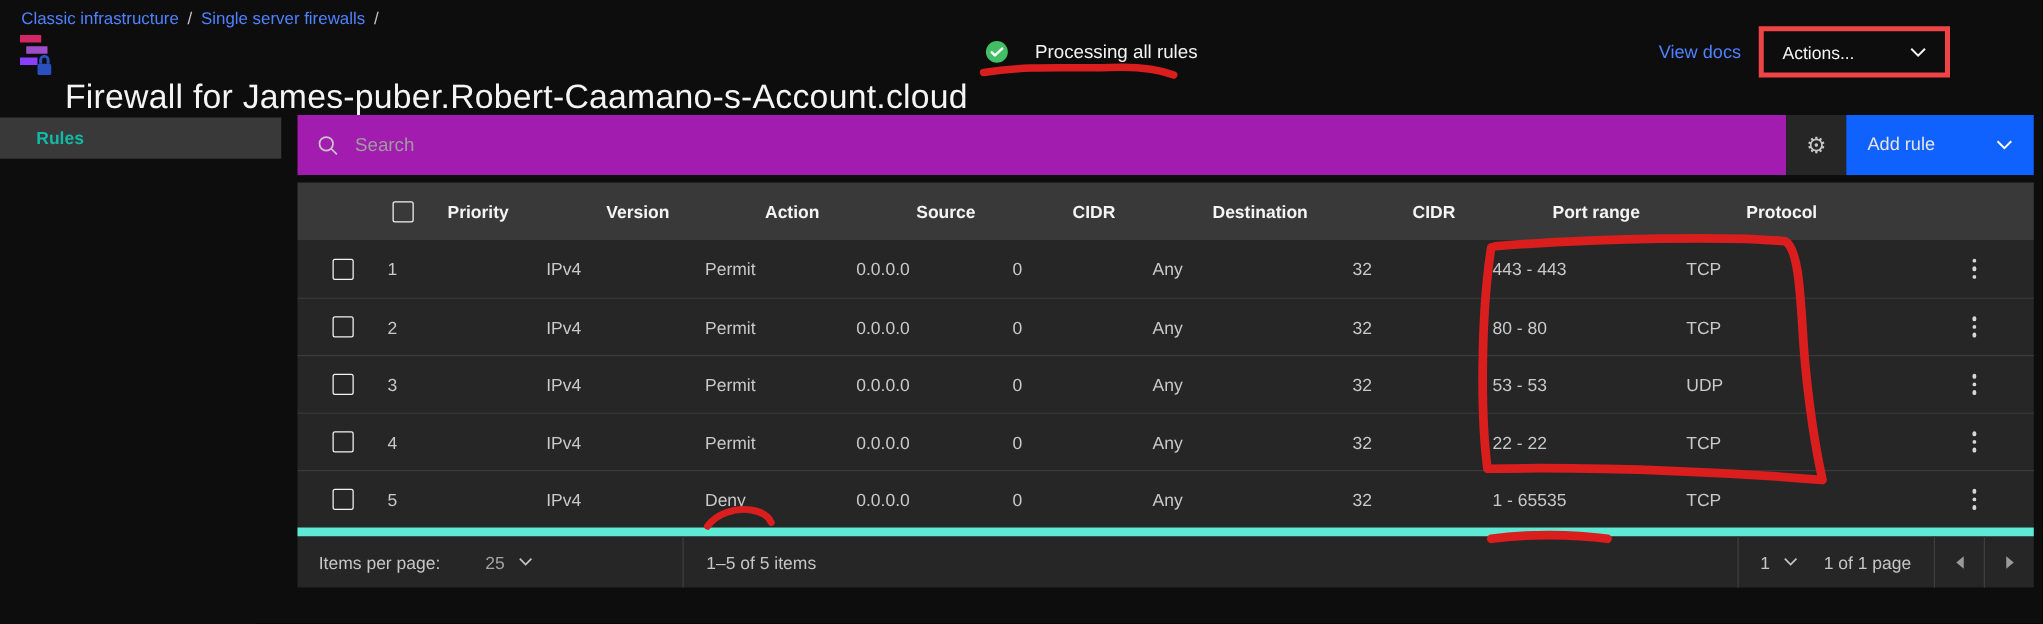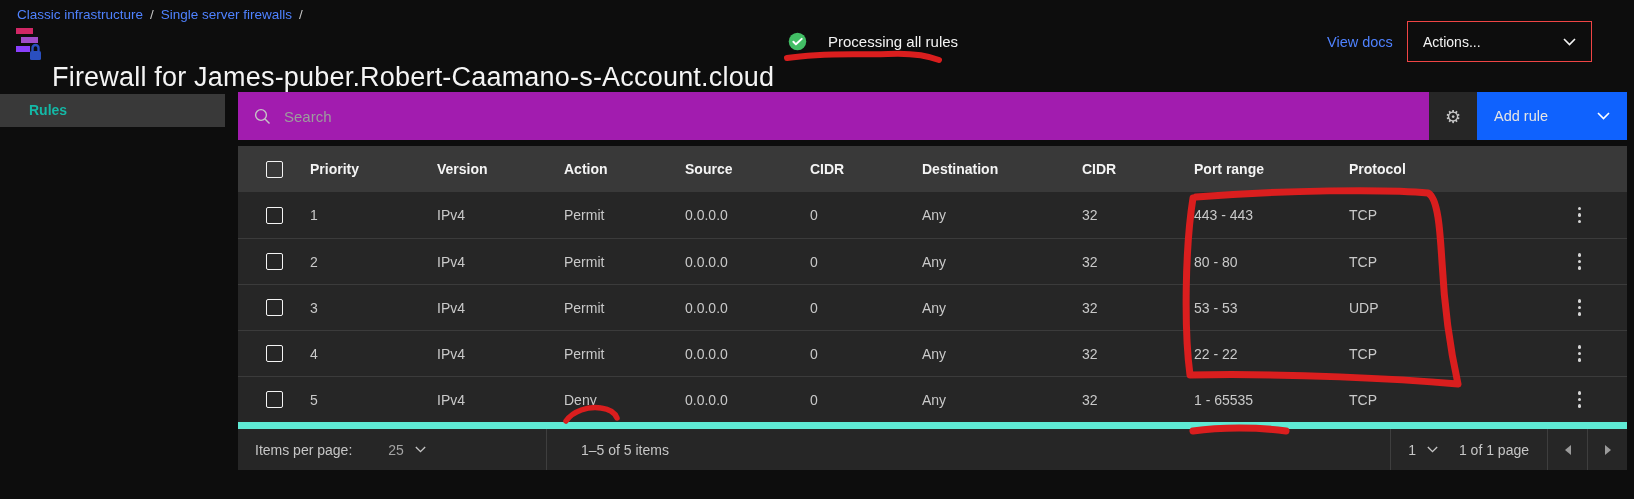--- a/index.html
+++ b/index.html
@@ -13,22 +13,22 @@
 
   
   .breadcrumb { position:absolute; left:17px; top:7px; font-size:13.5px; display:flex; gap:7px; align-items:center;justify-content:space-between; }
   .breadcrumb .crumb { color:#4f82ff; cursor:pointer; }
   .breadcrumb .sep { color:#c6c6c6; }
   .title-icon { position:absolute; left:13px; top:26px; width:32px; height:36px; }
   .page-title { position:absolute; left:52px; top:25px; font-size:27px; font-weight:400; color:#f4f4f4; letter-spacing:.2px;margin-top:37px; }
   .status { position:absolute; left:788px; top:32px; display:flex; align-items:center; gap:9px; }
   .status .txt { font-size:15px; color:#f4f4f4;margin-left:12px; }
   .view-docs { position:absolute; left:1327px; top:34px; font-size:14.5px; color:#4f82ff; cursor:pointer; }
-  .actions-box { position:absolute; left:1407px; top:21px; width:185px; height:41px;
-    border:1px solid #ef4444; display:flex; align-items:center; justify-content:space-between;
+  .actions-box { position:absolute; left:1407px; top:21px; width:153px; height:41px;
+    border:4px solid #ef4444; display:flex; align-items:center; justify-content:space-between;
     padding:0 15px; color:#f4f4f4; font-size:14px; cursor:pointer; background:#0d0d0d; }
 
   
   .sidebar-item { position:absolute; left:0; top:94px; width:225px; height:33px; background:#393939;
     color:#14b8a6; font-size:14px; font-weight:700; line-height:33px; padding-left:29px; cursor:pointer; }
 
   
   .content { position:absolute; left:238px; top:92px; width:1389px; }
   .toolbar { display:flex; height:48px; }
   .searchwrap { flex:1; background:#a21caf; display:flex; align-items:center; padding-left:16px; gap:13px; }
@@ -40,38 +40,38 @@
   .add-rule { width:150px; background:#0f62fe; color:#e5e5e5; display:flex; align-items:center;
     justify-content:space-between; padding:0 17px; font-size:14.5px; cursor:pointer; }
 
   
   .tbl { margin-top:6px; }
   .thead, .trow {
     display:grid;
     grid-template-columns:72px 127px 127px 121px 125px 112px 160px 112px 155px 120px 1fr;
     align-items:center; height:46px; background:#262626;
   }
-  .thead { background:#393939; }
+  .thead { background:#393939;padding-left:48px; }
   .trow { border-top:1px solid #3b3b3b; }
   .trow:first-of-type { border-top:none; }
   .cell { font-size:14px; color:#c9c9c9; white-space:nowrap; }
   .th { font-size:14px; font-weight:700; color:#f4f4f4; }
   .cell-check { display:flex; justify-content:center; }
   .checkbox { width:17px; height:17px; border:1.6px solid #f4f4f4; border-radius:2px; display:inline-block; cursor:pointer; }
   .cell-kebab { display:flex; justify-content:flex-end; padding-right:42px; }
   .kebab { display:flex; flex-direction:column; gap:3px; cursor:pointer; padding:4px; }
   .kebab i { width:3.5px; height:3.5px; border-radius:50%; background:#d6d6d6; }
 
   
   .pagination { display:flex; align-items:center; height:48px; background:#262626; border-top:7px solid #5eead4;
     font-size:14px; color:#c6c6c6; }
   .ipp { display:flex; align-items:center; width:309px; height:100%; padding-left:17px; border-right:1px solid #3e3e3e; }
   .ipp .val { margin-left:36px; color:#a3a3a3; }
   .chev { margin-left:11px; display:inline-flex; }
-  .range { margin-left:34px; }
+  .range { margin-left:18px; }
   .pag-right { margin-left:auto; display:flex; align-items:center; height:100%; }
   .page-sel { display:flex; align-items:center; height:100%; padding:0 17px; border-left:1px solid #3e3e3e; cursor:pointer; }
   .page-text { padding:0 18px 0 4px; }
   .pag-btn { width:40px; height:100%; border-left:1px solid #3e3e3e; display:flex; align-items:center; justify-content:center; cursor:pointer; }
   .tri-left { width:0; height:0; border-top:5px solid transparent; border-bottom:5px solid transparent; border-right:6.5px solid #9a9a9a; }
   .tri-right { width:0; height:0; border-top:5px solid transparent; border-bottom:5px solid transparent; border-left:6.5px solid #9a9a9a; }
 
   .overlay { position:absolute; left:0; top:0; width:1634px; height:499px; pointer-events:none; z-index:50; }
 </style>
 </head>

